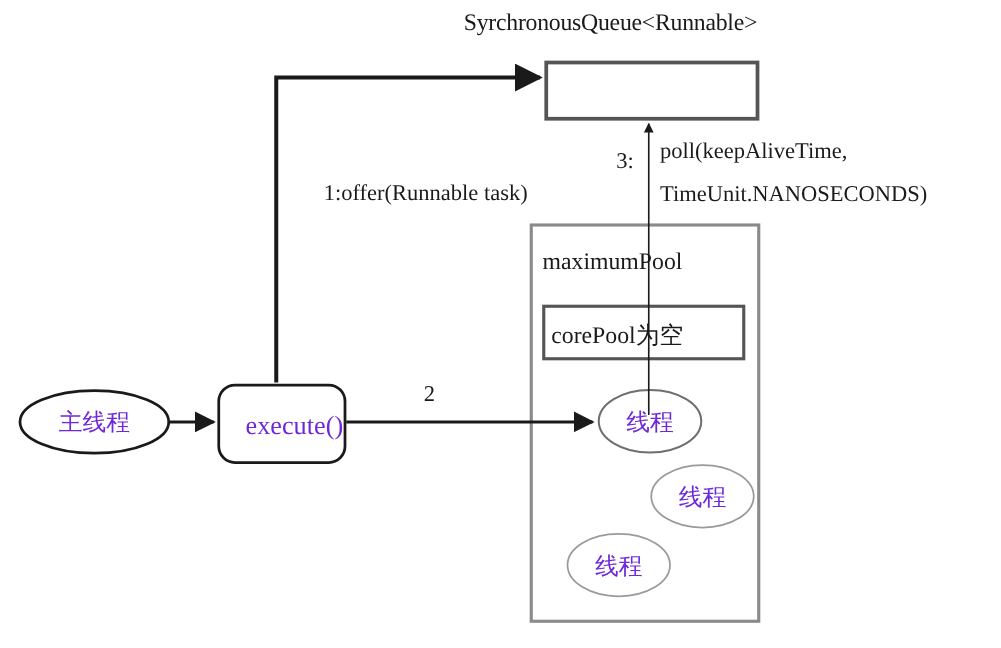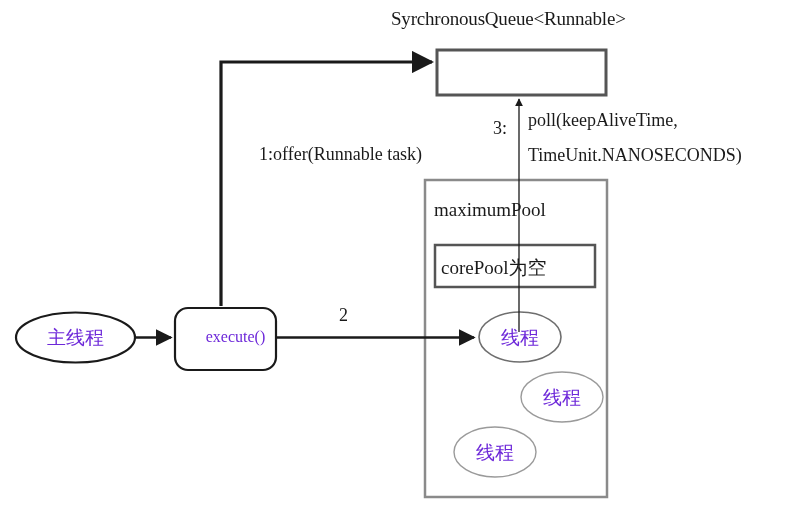--- a/index.html
+++ b/index.html
@@ -22,21 +22,21 @@
     width: 801px;
     height: 518px;
   }
   .lbl {
     position: absolute;
     color: #1a1a1a;
     white-space: nowrap;
     font-family: "Liberation Serif", "DejaVu Serif", serif;
   }
   #queue-title {
-    left: 391px;
+    left: 371px;
     top: 8px;
     font-size: 19px;
     letter-spacing: -0.2px;
   }
   #offer-label {
     left: 228px;
     top: 144px;
     font-size: 18px;
     margin-left: 31px;
   }
@@ -80,21 +80,21 @@
   #main-thread-text {
     left: 16px;
     width: 119px;
     top: 325px;
     font-size: 19px;
   }
   #execute-text {
     left: 175px;
     width: 121px;
     top: 328px;
-    font-size: 16px;
+    font-size: 21px;
   }
   #thread1-text {
     left: 483px;
     width: 74px;
     top: 325px;
     font-size: 19px;
   }
   #thread2-text {
     left: 525px;
     width: 74px;

